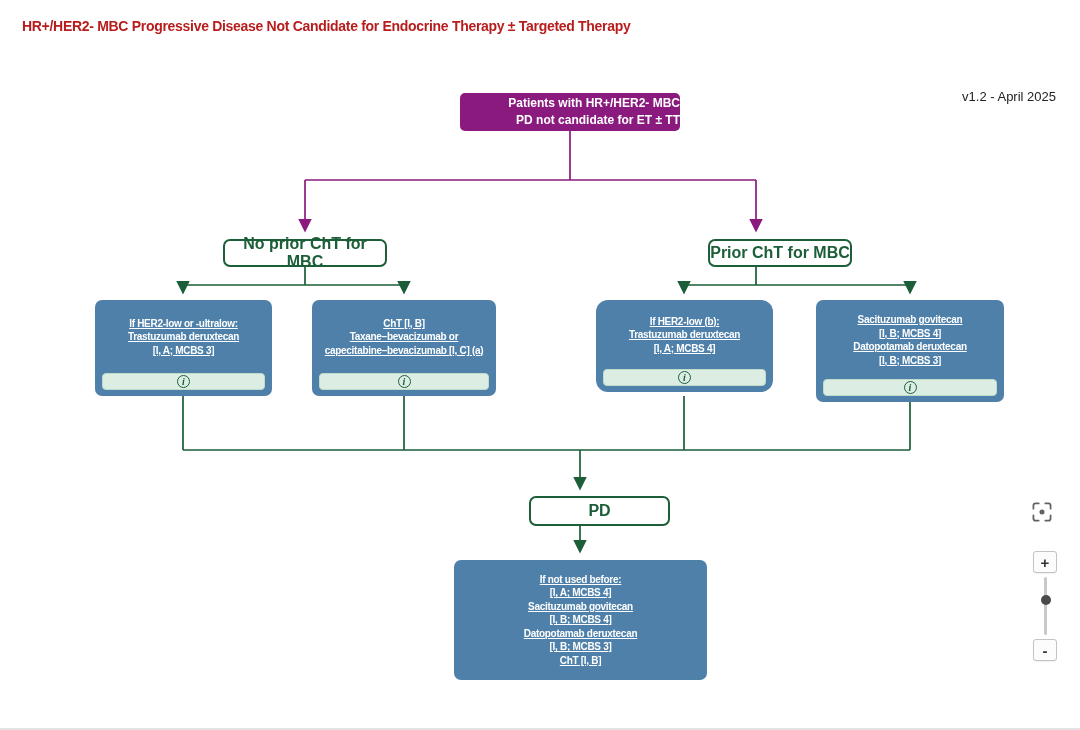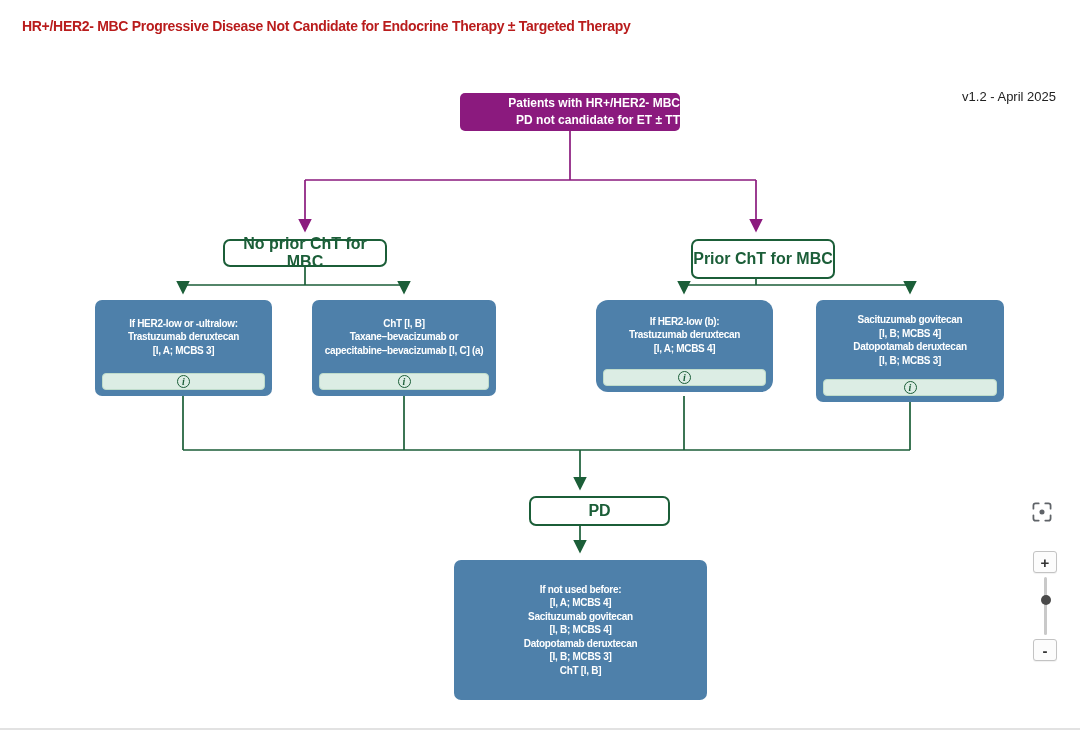--- a/index.html
+++ b/index.html
@@ -43,21 +43,21 @@
     display:flex; align-items:center; justify-content:center;
   }
 
   .node-blue {
     background:var(--blue,#4E80AA); color:#ffffff;
     border-radius:7px; font-weight:bold; font-size:10px;
     letter-spacing:-0.3px; line-height:1.35;
     display:flex; flex-direction:column; padding:5px 4px 5px;
   }
   .blue-text { flex:1; display:flex; flex-direction:column; justify-content:center; }
-  .blue-text > div { white-space:nowrap; }
+  .blue-text > div { white-space:nowrap;text-decoration:underline; }
 
   .info-pill {
     height:17px; margin:4px 3px 1px;
     background:var(--info_bg,#DCEDE4);
     border:1px solid var(--info_border,#BFDCCB);
     border-radius:4px; cursor:pointer;
     display:flex; align-items:center; justify-content:center;
   }
   .info-circle {
     width:13px; height:13px; border:1.4px solid var(--green,#1B5E38);
@@ -132,21 +132,21 @@
   </svg>
 
   <div class="node node-root" style="left:460px; top:93px; width:220px; height:38px;">
     <div>Patients with HR+/HER2- MBC</div>
     <div>PD not candidate for ET ± TT</div>
   </div>
 
   <div class="node node-decision" style="left:223px; top:239px; width:164px; height:28px;">
     <span>No prior ChT for MBC</span>
   </div>
-  <div class="node node-decision" style="left:691px; top:239px; width:144px; height:40px;">
+  <div class="node node-decision" style="left:708px; top:239px; width:144px; height:28px;">
     <span>Prior ChT for MBC</span>
   </div>
 
   <div class="node node-blue" style="left:95px; top:300px; width:177px; height:96px;">
     <div class="blue-text">
       <div>If HER2-low or -ultralow:</div>
       <div>Trastuzumab deruxtecan</div>
       <div>[I, A; MCBS 3]</div>
     </div>
     <div class="info-pill">
@@ -193,21 +193,21 @@
       <span class="info-circle">
         <span class="info-glyph">i</span>
       </span>
     </div>
   </div>
 
   <div class="node node-decision" style="left:520px; top:496px; width:141px; height:30px;margin-left:9px;">
     <span>PD</span>
   </div>
 
-  <div class="node node-blue" style="left:454px; top:560px; width:253px; height:140px; padding:9px 6px;">
+  <div class="node node-blue" style="left:454px; top:560px; width:253px; height:120px; padding:9px 6px;">
     <div class="blue-text">
       <div>If not used before:</div>
       <div>[I, A; MCBS 4]</div>
       <div>Sacituzumab govitecan</div>
       <div>[I, B; MCBS 4]</div>
       <div>Datopotamab deruxtecan</div>
       <div>[I, B; MCBS 3]</div>
       <div>ChT [I, B]</div>
     </div>
   </div>

